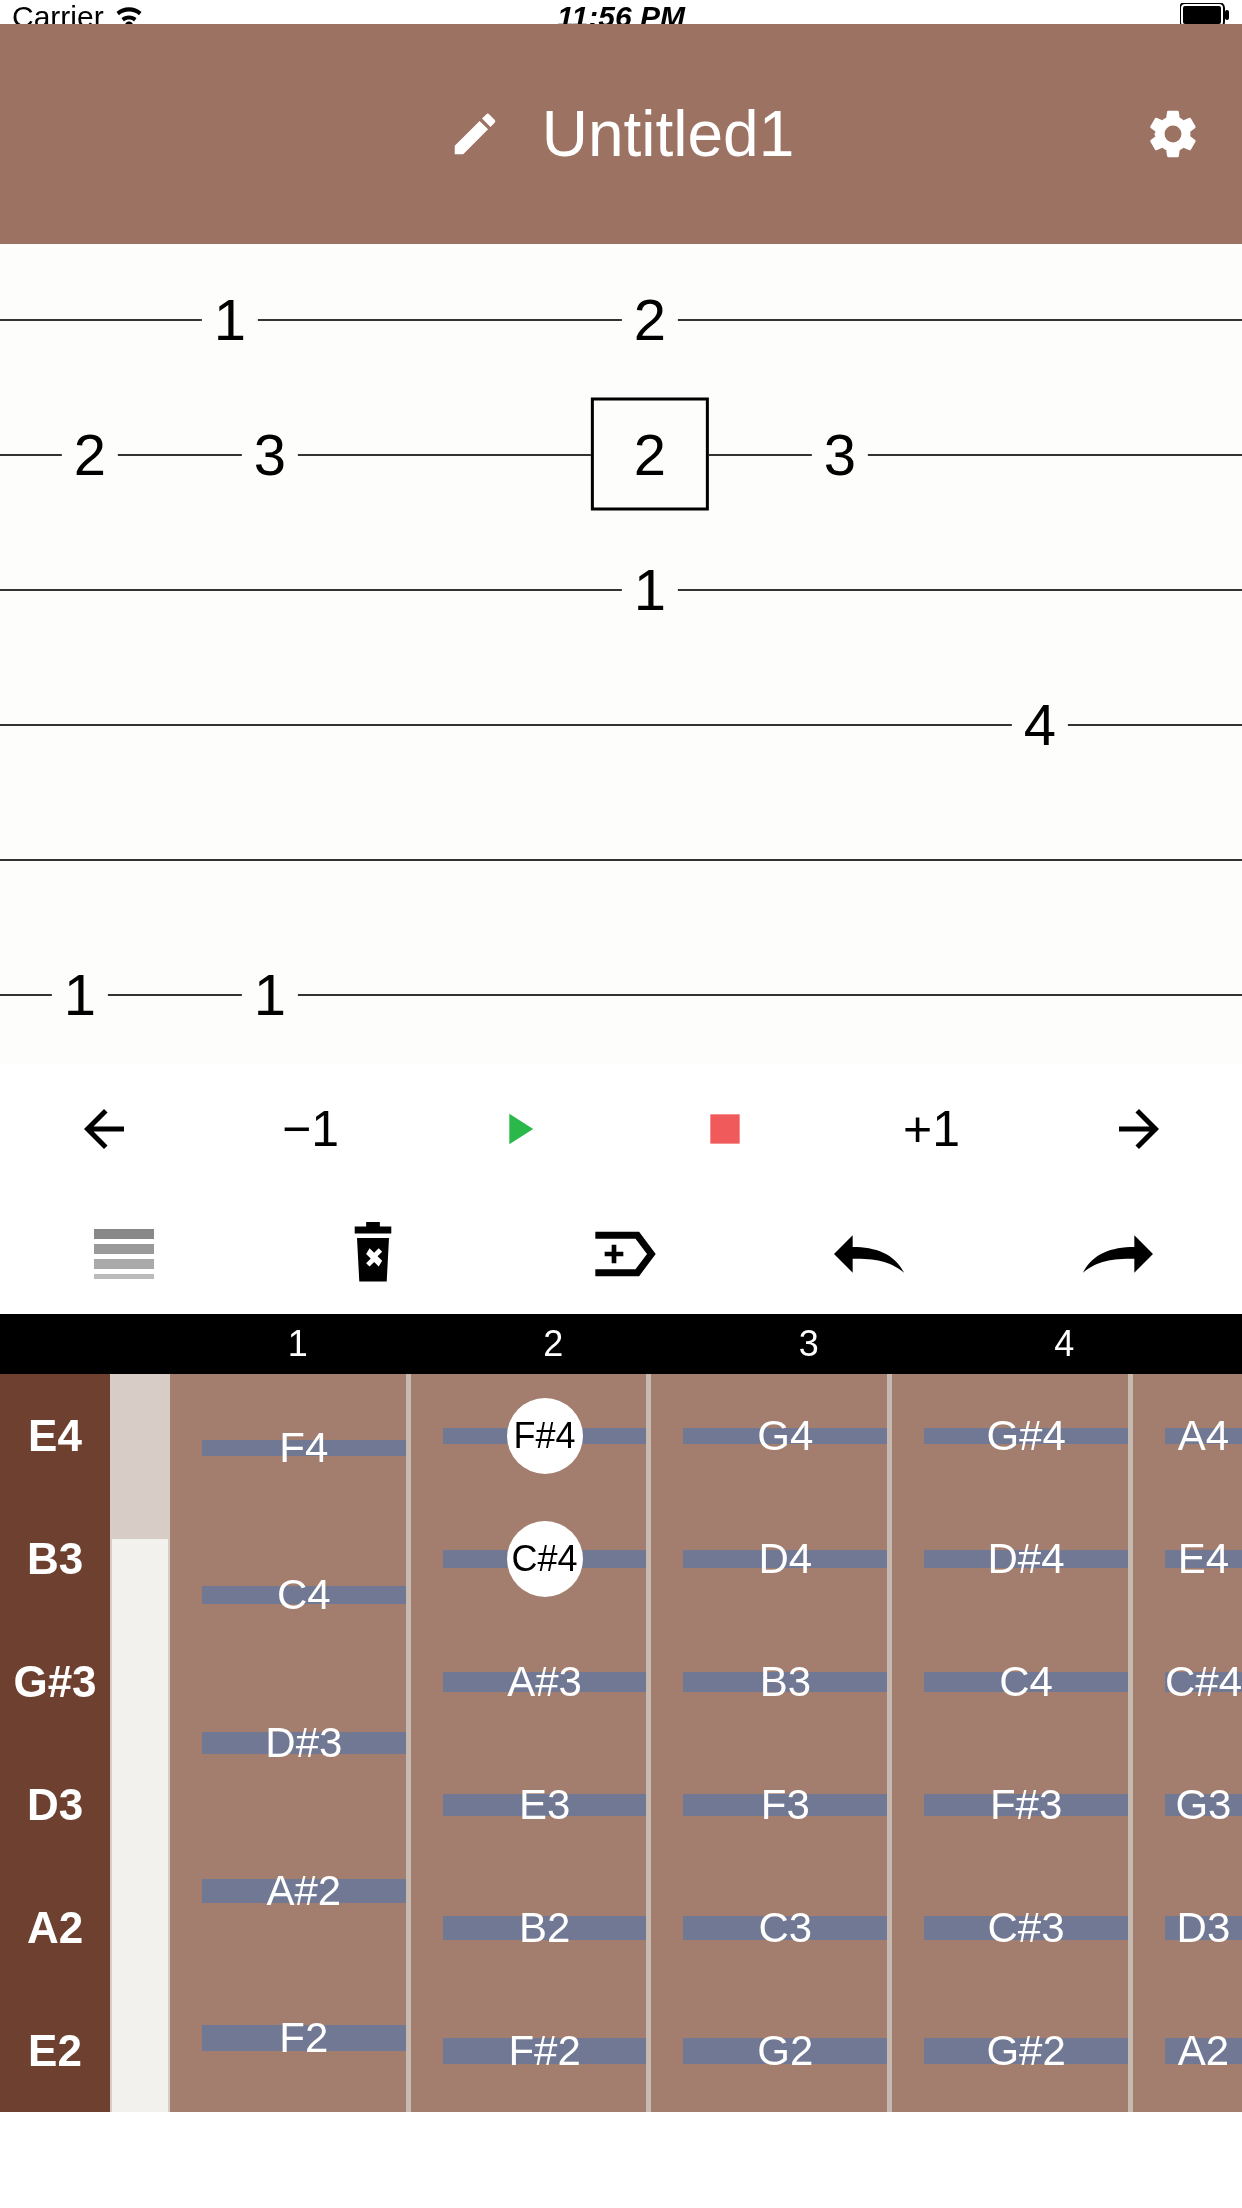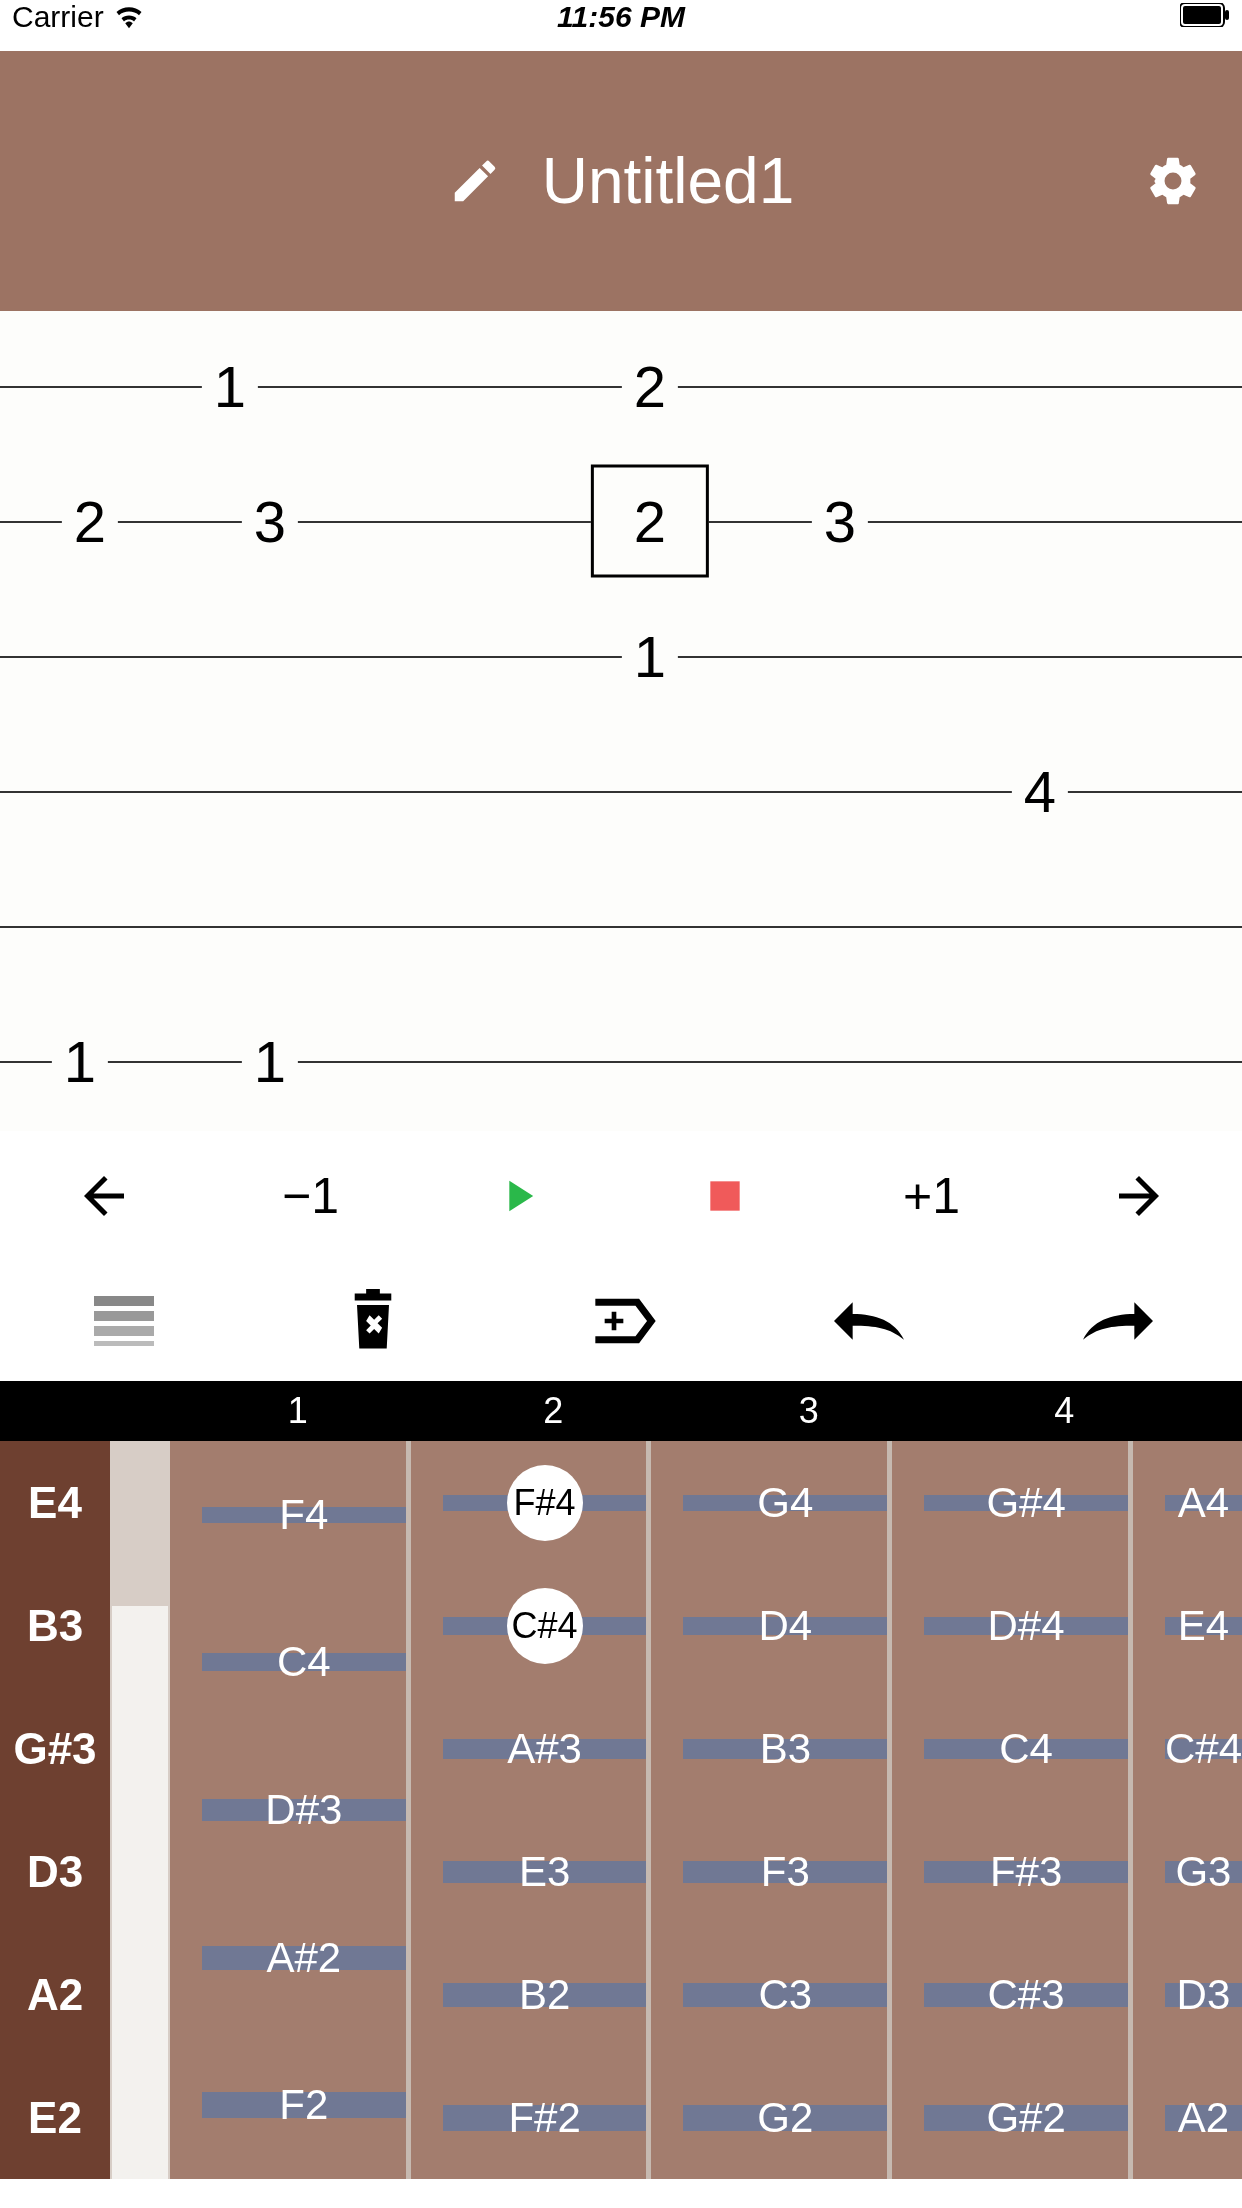--- a/index.html
+++ b/index.html
@@ -5,37 +5,37 @@
     * { margin: 0; padding: 0; box-sizing: border-box; }
     body {
       width: 1242px;
       height: 2208px;
       font-family: -apple-system, Helvetica, Arial, sans-serif;
       background: #fff;
       overflow: hidden;
       position: relative;
     }
     .status-bar {
-      height: 51px;
+      height: 24px;
       display: flex;
       align-items: flex-start;
       padding: 0 12px;
       font-size: 30px;
       color: #000;
       position: relative;
     }
     .status-left { display: flex; align-items: center; gap: 10px; }
     .status-center { position: absolute; left: 50%; transform: translateX(-50%); font-weight: 600; font-style: italic; }
     .status-right { margin-left: auto; }
     .wifi-icon { width: 30px; height: 24px; }
     .battery-icon { width: 50px; height: 24px; }
 
     .header {
       background: #9c7363;
-      height: 260px;
+      height: 220px;
       display: flex;
       align-items: center;
       justify-content: center;
       position: relative;
       color: #fff;
     }
     .header-title-wrap {
       display: flex;
       align-items: center;
       gap: 40px;

